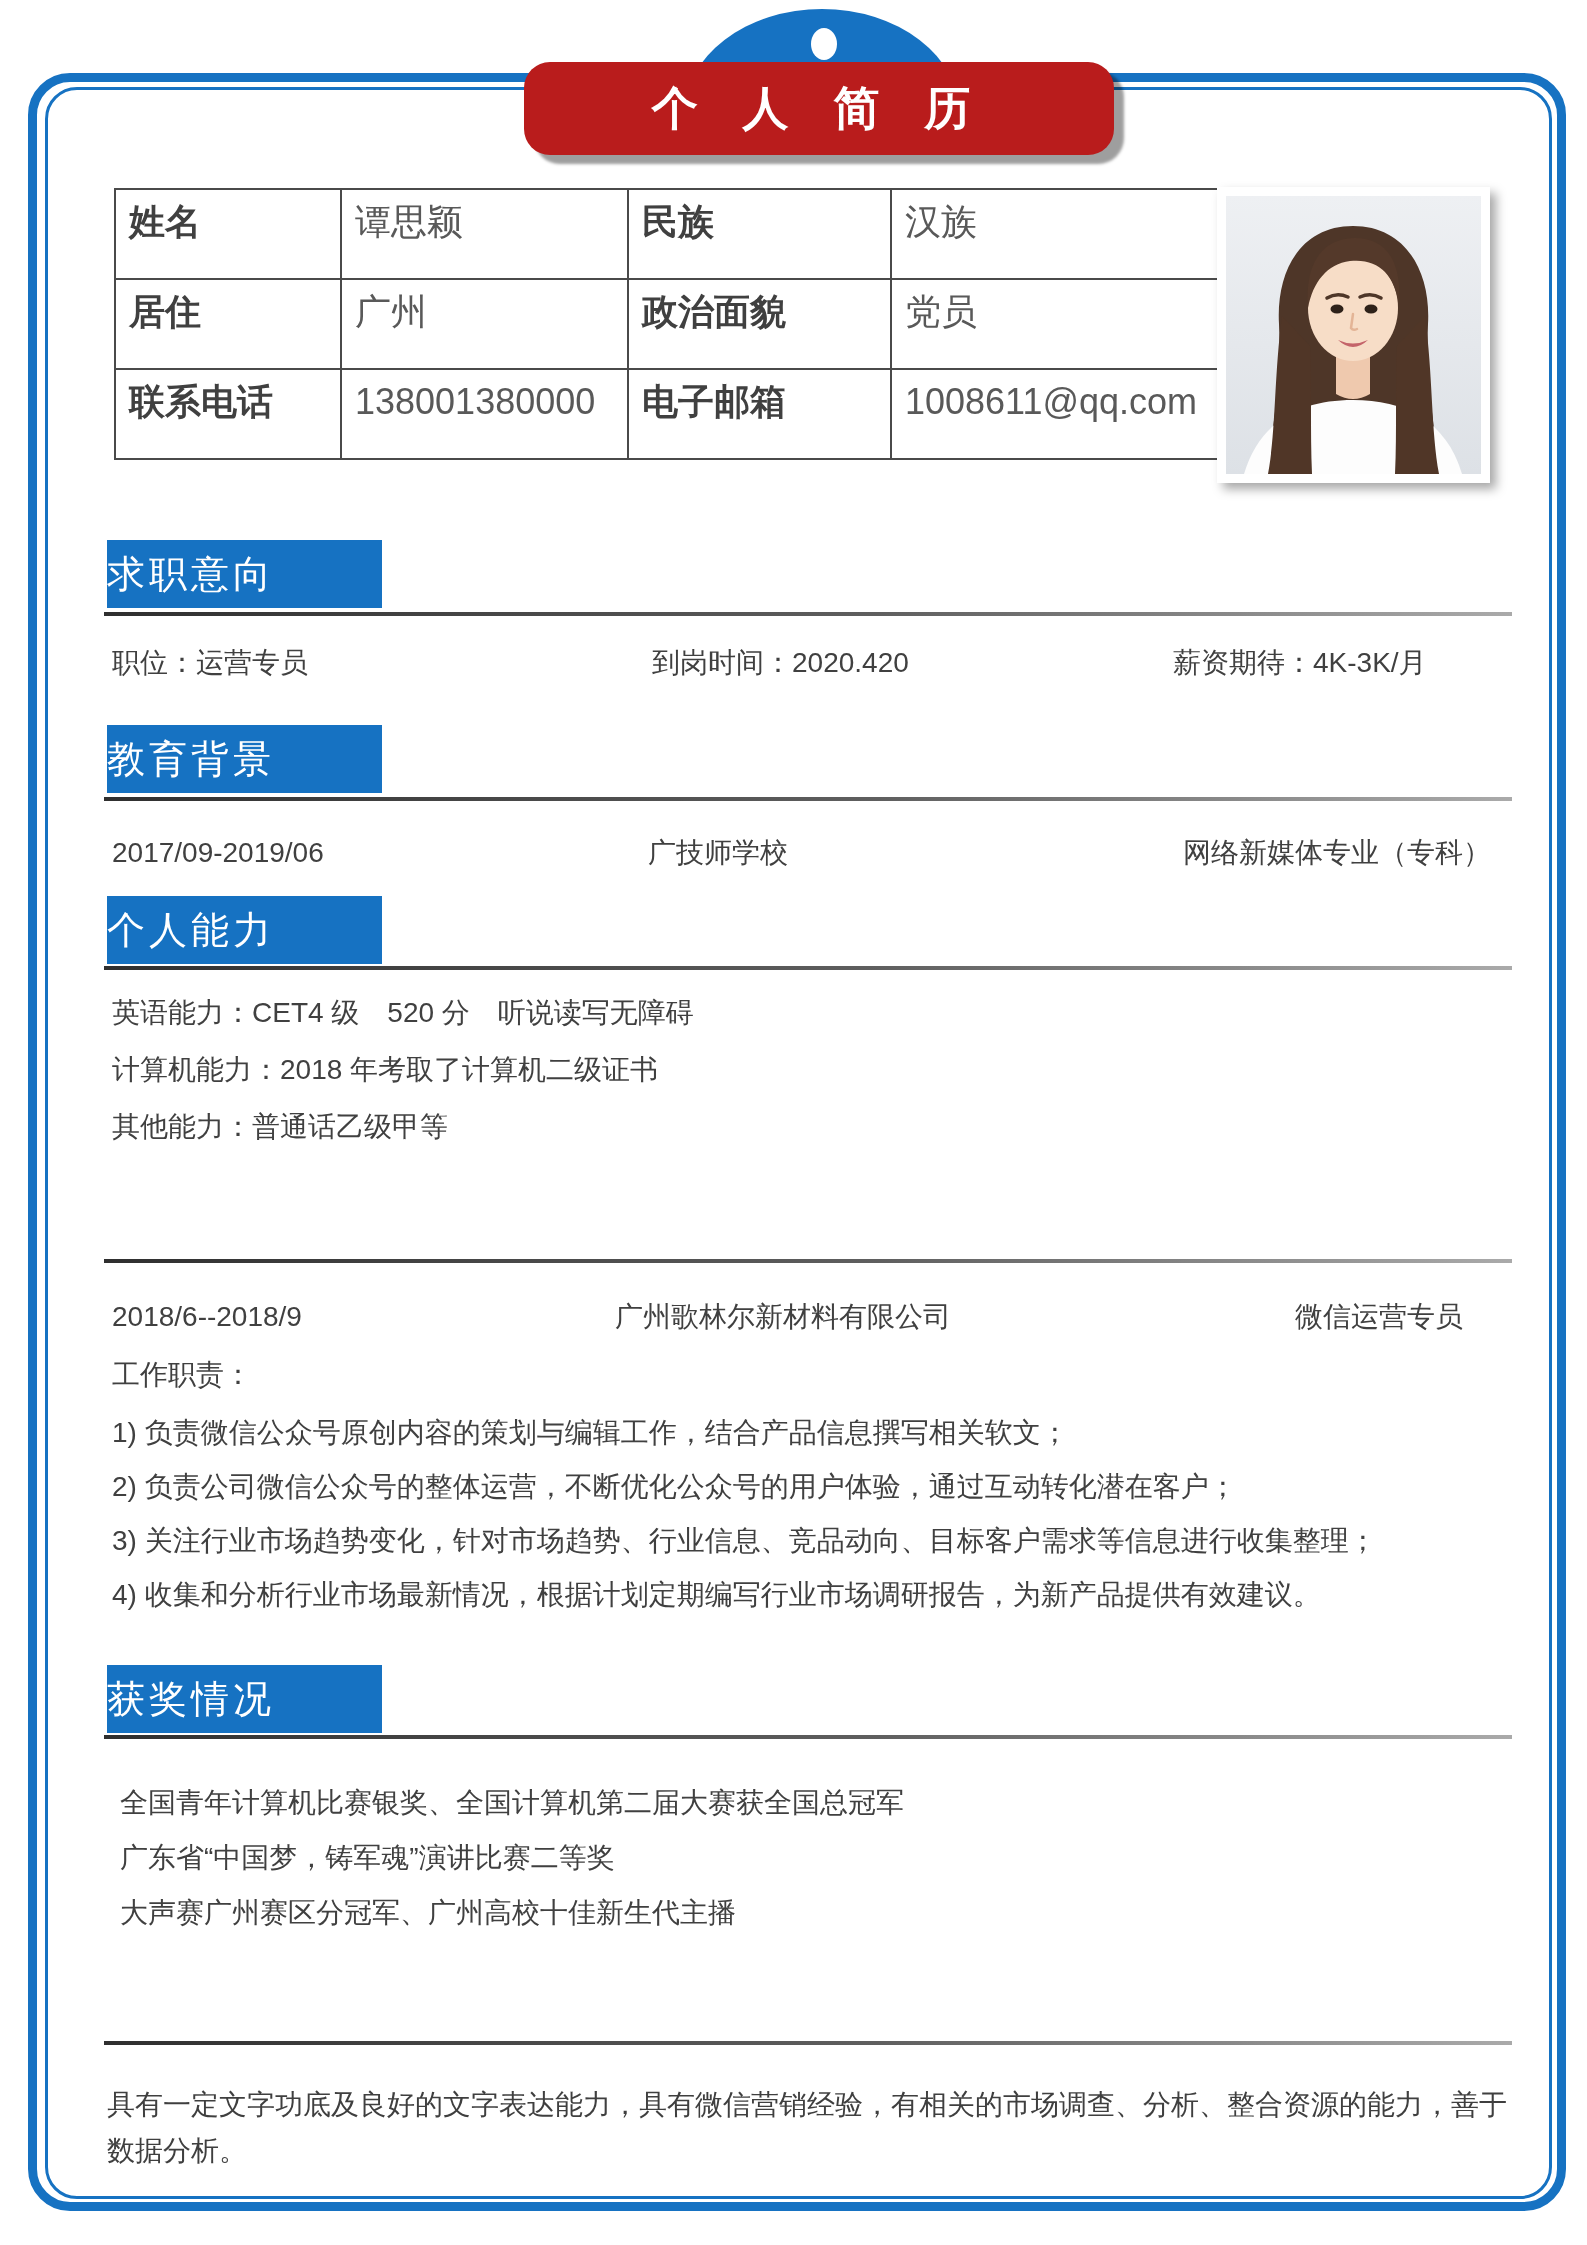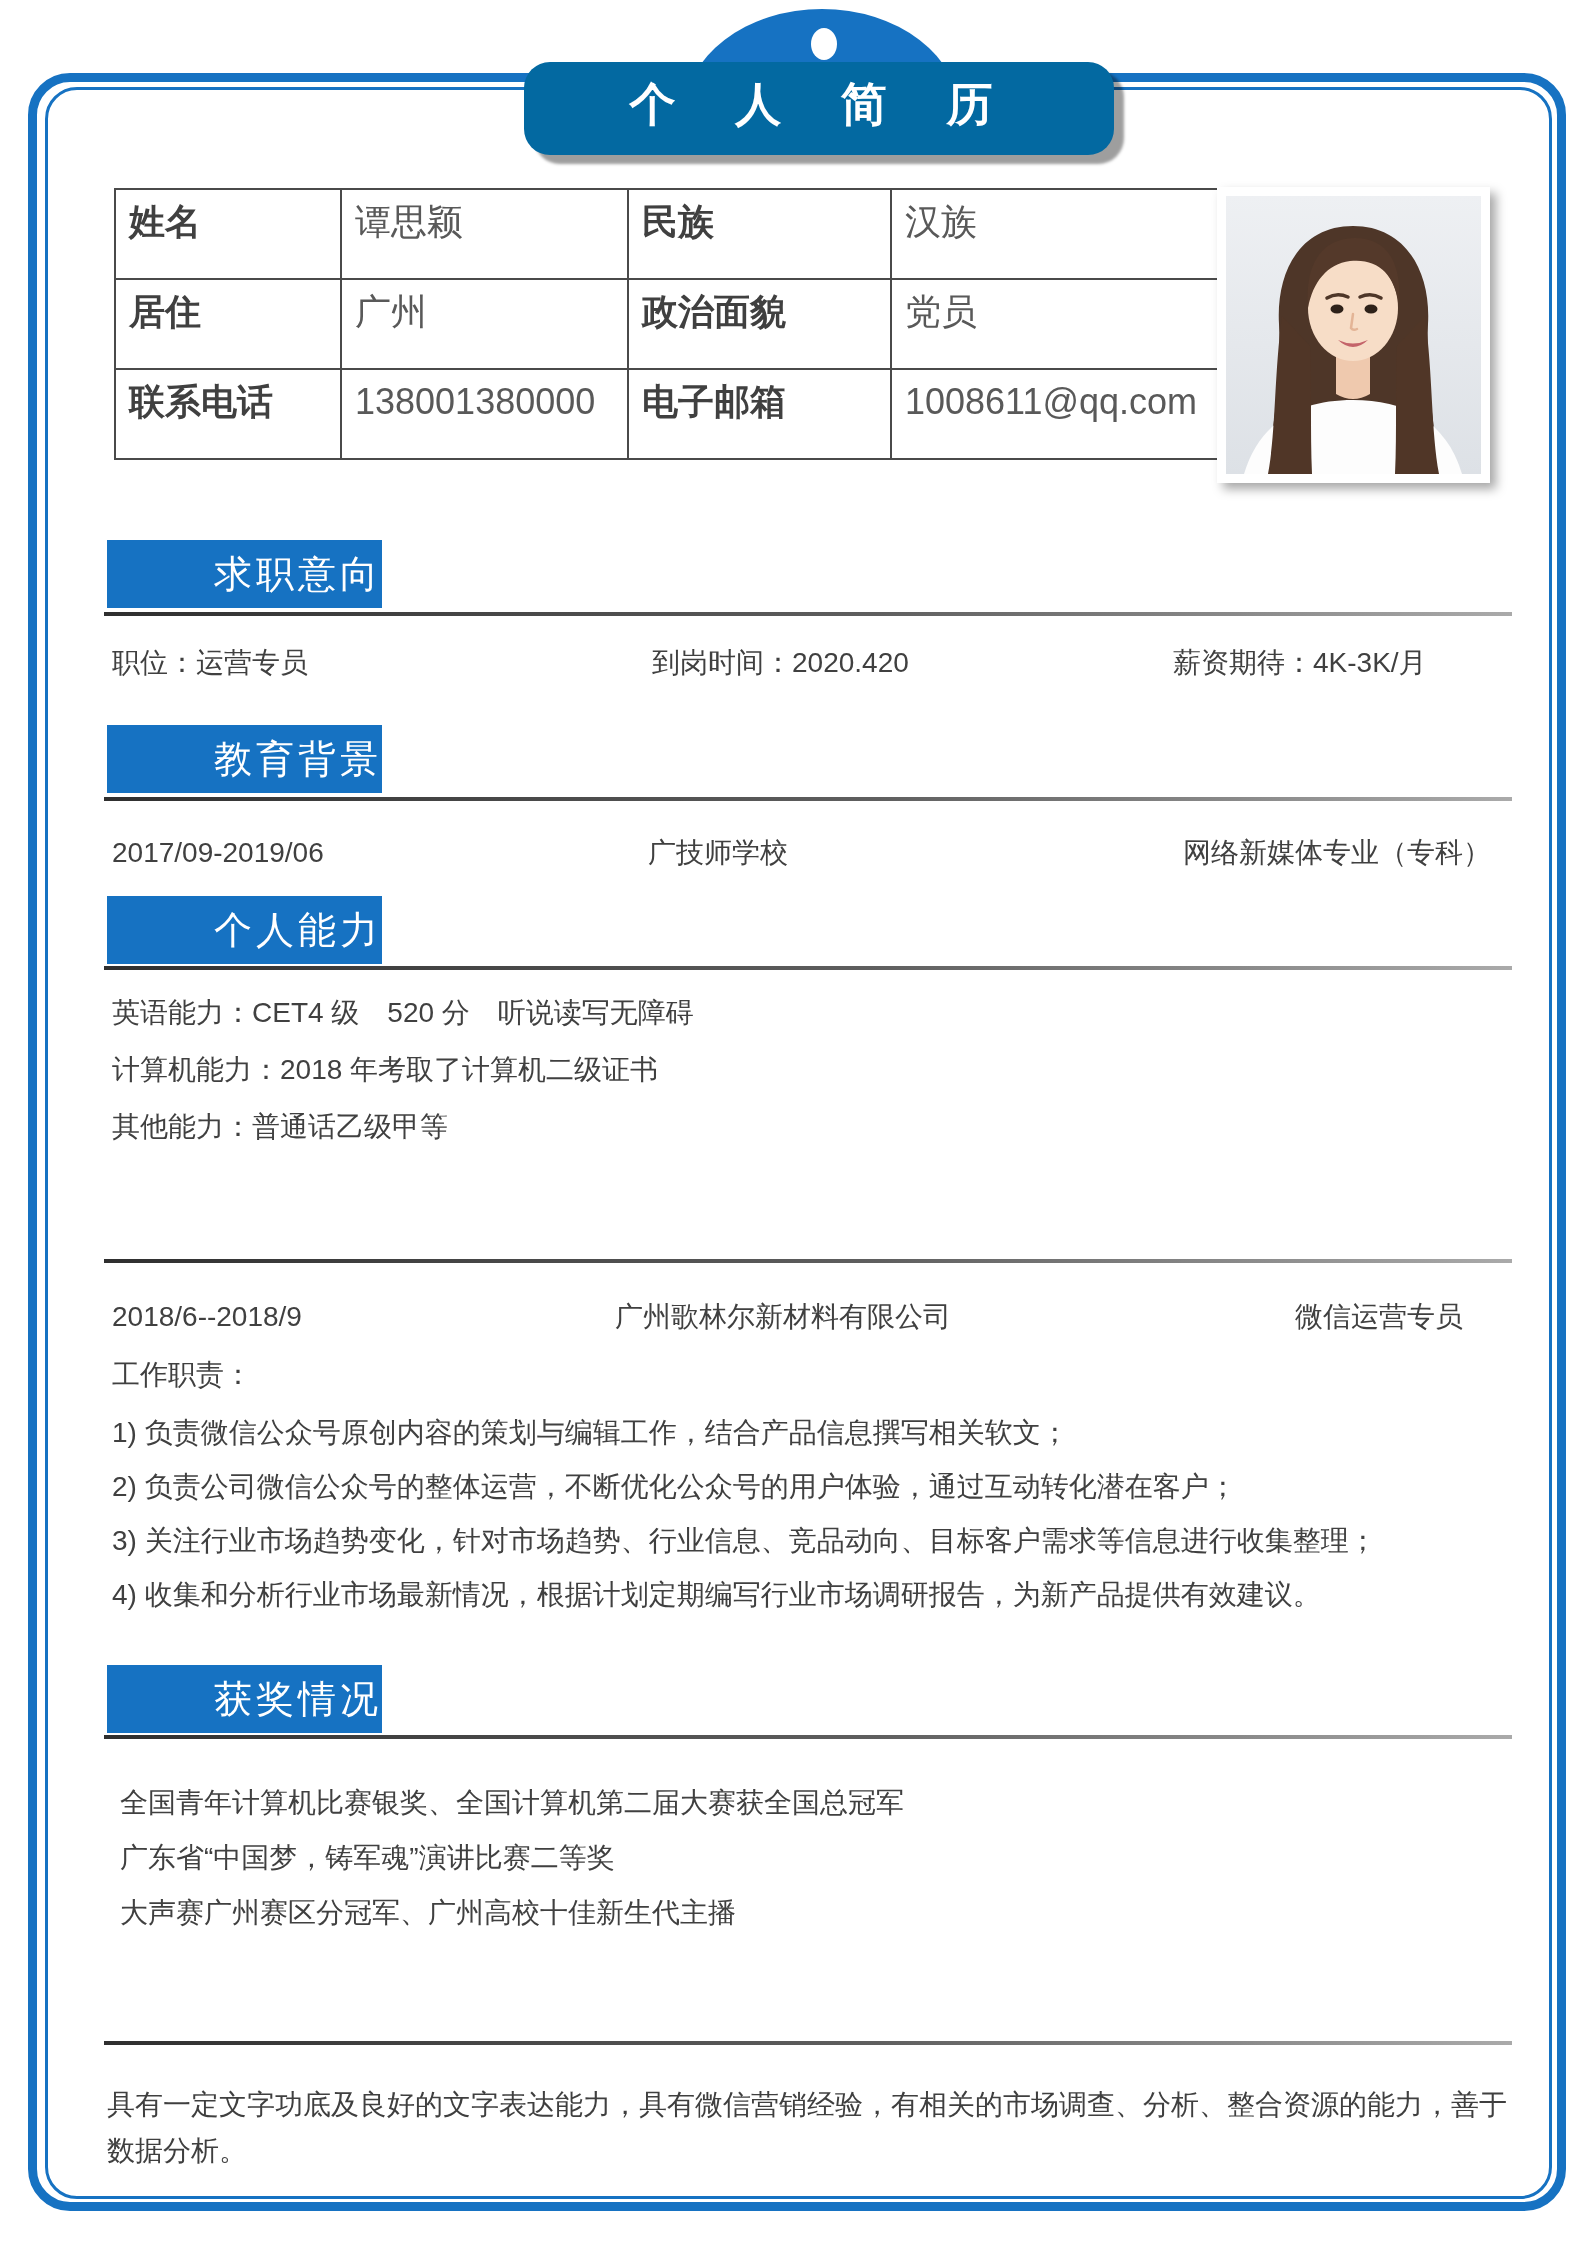--- a/index.html
+++ b/index.html
@@ -8,37 +8,37 @@
     font-family:"Liberation Sans","DejaVu Sans",sans-serif;color:#3f3f3f;
   }
   
   .border-outer{position:absolute;left:28px;top:73px;width:1520px;height:2120px;
     border:9px solid #1672c2;border-radius:42px;}
   .border-inner{position:absolute;left:45px;top:87px;width:1501px;height:2106px;
     border:3px solid #1672c2;border-radius:32px;}
   
   .dome{position:absolute;left:684px;top:9px;width:276px;height:106px;background:#1672c2;
     border-radius:50% 50% 0 0 / 100% 100% 0 0;}
-  .banner{position:absolute;left:524px;top:62px;width:590px;height:93px;background:#0369a1;
-    border-radius:26px;box-shadow:10px 9px 3px rgba(0,0,0,0.38);font-family:Liberation Mono, monospace;}
+  .banner{position:absolute;left:524px;top:62px;width:590px;height:93px;background:#b91c1c;
+    border-radius:26px;box-shadow:10px 9px 3px rgba(0,0,0,0.38);}
   .banner span{display:block;text-align:center;line-height:93px;color:#ffffff;
     font-size:46px;font-weight:bold;letter-spacing:16px;white-space:pre;}
   .oval{position:absolute;left:811px;top:28px;width:26px;height:32px;background:#ffffff;border-radius:50%;}
   
   table.info{position:absolute;left:114px;top:188px;border-collapse:collapse;table-layout:fixed;}
   table.info td{border:2px solid #4a4a4a;height:71px;vertical-align:top;
     font-size:36px;line-height:30px;padding:17px 0 0 13px;white-space:pre;}
   table.info td.lbl{font-weight:bold;color:#404040;}
   table.info td.val{color:#595959;}
   
   .photo{position:absolute;left:1217px;top:187px;width:255px;height:278px;background:#ffffff;
     padding:9px;box-shadow:6px 6px 10px rgba(0,0,0,0.35);}
   
   .sec-box{position:absolute;left:107px;width:275px;height:68px;background:#1672c2;}
-  .sec-box span{display:block;text-align:right;line-height:68px;color:#ffffff;
+  .sec-box span{display:block;text-align:left;line-height:68px;color:#ffffff;
     font-size:38px;letter-spacing:4px;white-space:pre;}
   .sec-line{position:absolute;left:104px;width:1408px;height:4px;
     background:linear-gradient(to right,#2f2f2f 0%,#5f5f5f 55%,#aaaaaa 100%);}
   
   .t{position:absolute;font-size:28px;line-height:34px;color:#404040;white-space:pre;}
   .para{position:absolute;font-size:28px;line-height:46px;color:#3f3f3f;white-space:pre-wrap;}
 </style>
 </head>
 <body>
 

